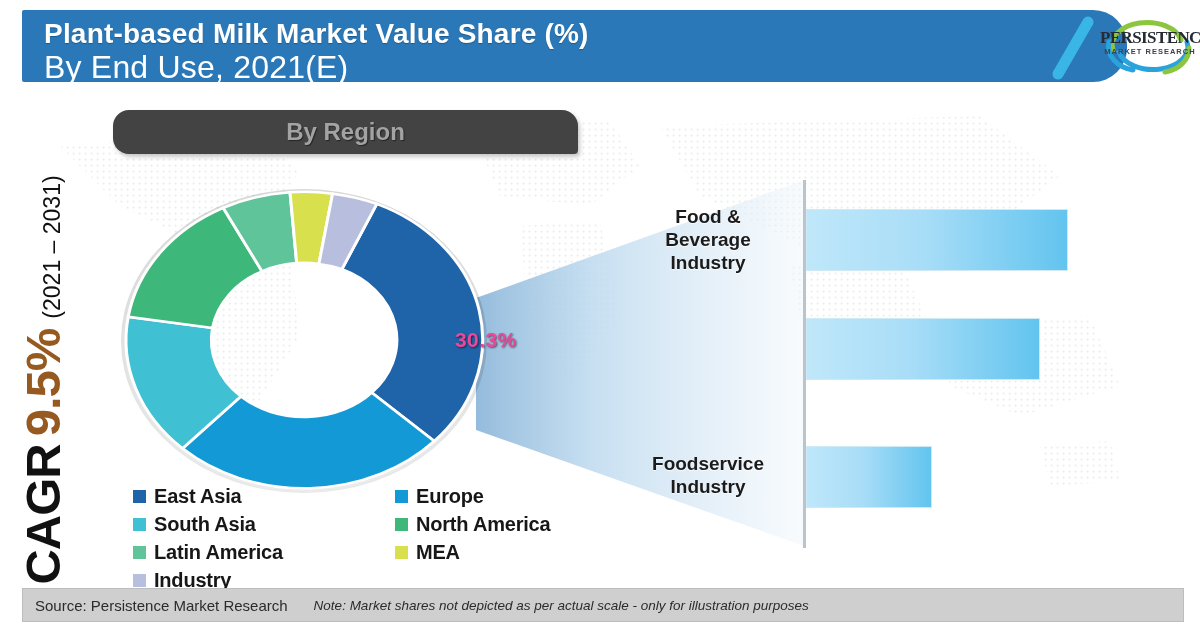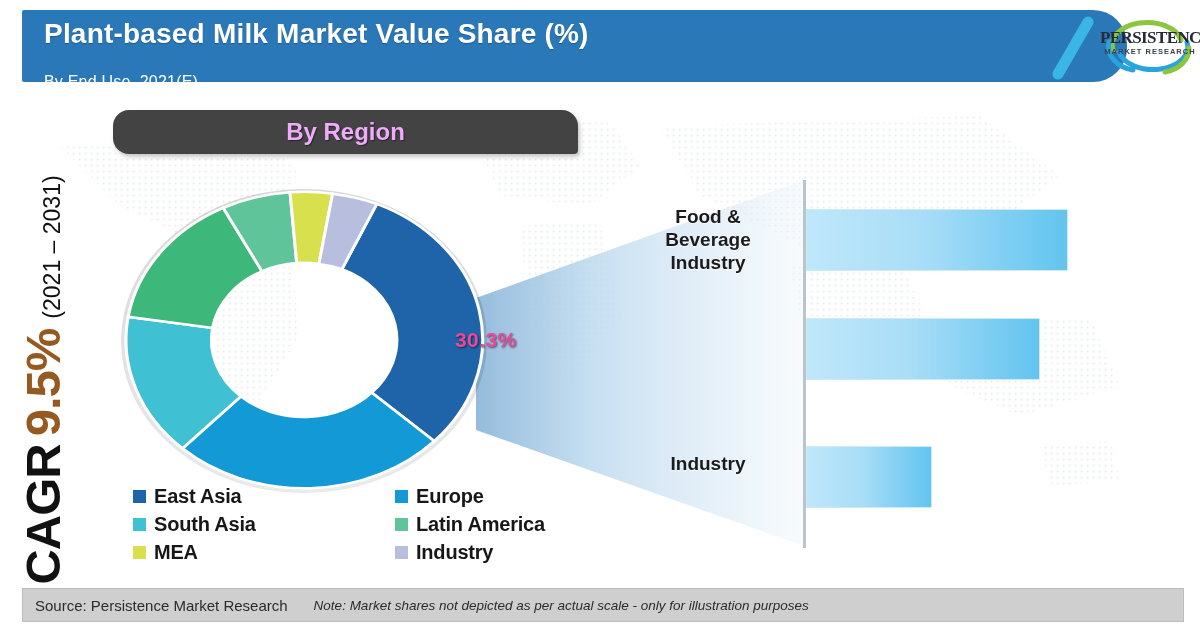--- a/index.html
+++ b/index.html
@@ -26,43 +26,43 @@
     border-radius: 2px 34px 34px 2px;
     padding: 7px 0 2px 22px;
     color:#fff;
   }
   .title-main {
     font-size: 28px; font-weight: bold; letter-spacing:.2px;
     line-height: 34px; white-space:nowrap;
     text-shadow: 0 1px 1px rgba(0,0,0,.25);
   }
   .title-sub {
-    font-size: 16px; font-weight: normal; line-height: 32px;
-    white-space:nowrap; letter-spacing:.2px;margin-top:15px;
+    font-size: 32px; font-weight: normal; line-height: 32px;
+    white-space:nowrap; letter-spacing:.2px;
   }
 
   
   .logo-slashes { position:absolute; left:1022px; top:14px; width:80px; height:68px; }
   .logo-block { position:absolute; left:1103px; top:12px; width:92px; height:66px; }
   .logo-word {
     position:absolute; left:1100px; top:28px; width:100px;
     text-align:center; font-size:17px; font-weight:bold; color:#262a33;
     letter-spacing:-0.6px; font-family:"Liberation Serif", serif;
   }
   .logo-sub {
     position:absolute; left:1100px; top:47px; width:100px;
     text-align:center; font-size:7.5px; font-weight:bold; color:#3c4250;
     letter-spacing:1.0px;
   }
 
   
   .pill {
     position:absolute; height:44px; background:#434343;
     border-radius: 14px 14px 14px 14px;
-    color:#f0abfc; font-size:24px; font-weight:bold;
+    color:#a3a3a3; font-size:24px; font-weight:bold;
     display:flex; align-items:center; justify-content:center;
     box-shadow: 2px 3px 4px rgba(0,0,0,.22);
     text-shadow: 1px 1px 1px rgba(0,0,0,.45);
   }
   .pill-region { left:113px; top:110px; width:465px; border-radius: 16px 16px 4px 16px; }
   .pill-enduse { left:650px; top:110px; width:462px; border-radius: 16px 16px 16px 4px; }
 
   
   .cagr-wrap {
     position:absolute; left:-180px; top:345px; width:460px; height:70px;
@@ -234,20 +234,24 @@
     </div>
     <div class="leg-item">
       <span class="leg-sw" style="background:#139ad6"></span>
       <span class="leg-tx">Europe</span>
     </div>
     <div class="leg-item">
       <span class="leg-sw" style="background:#3fc1d3"></span>
       <span class="leg-tx">South Asia</span>
     </div>
     <div class="leg-item">
+      <span class="leg-sw" style="background:#3db87a"></span>
+      <span class="leg-tx">North America</span>
+    </div>
+    <div class="leg-item">
       <span class="leg-sw" style="background:#5fc49a"></span>
       <span class="leg-tx">Latin America</span>
     </div>
     <div class="leg-item">
       <span class="leg-sw" style="background:#d9e04e"></span>
       <span class="leg-tx">MEA</span>
     </div>
     <div class="leg-item">
       <span class="leg-sw" style="background:#b8bede"></span>
       <span class="leg-tx">Industry</span>
@@ -260,20 +264,21 @@
   <div class="bar bar-1" style="width:262px"></div>
   <div class="bar bar-2" style="width:234px"></div>
   <div class="bar bar-3" style="width:126px"></div>
 
   <div class="bar-label bl-1">
     <div>Food &amp;</div>
     <div>Beverage</div>
     <div>Industry</div>
   </div>
   <div class="bar-label bl-3">
+    <div>Foodservice</div>
     <div>Industry</div>
   </div>
 
   <div class="footer">
     <span class="foot-src">Source: Persistence Market Research</span>
     <span class="foot-note">Note: Market shares not depicted as per actual scale - only for illustration purposes</span>
   </div>
 
 </div>
 

